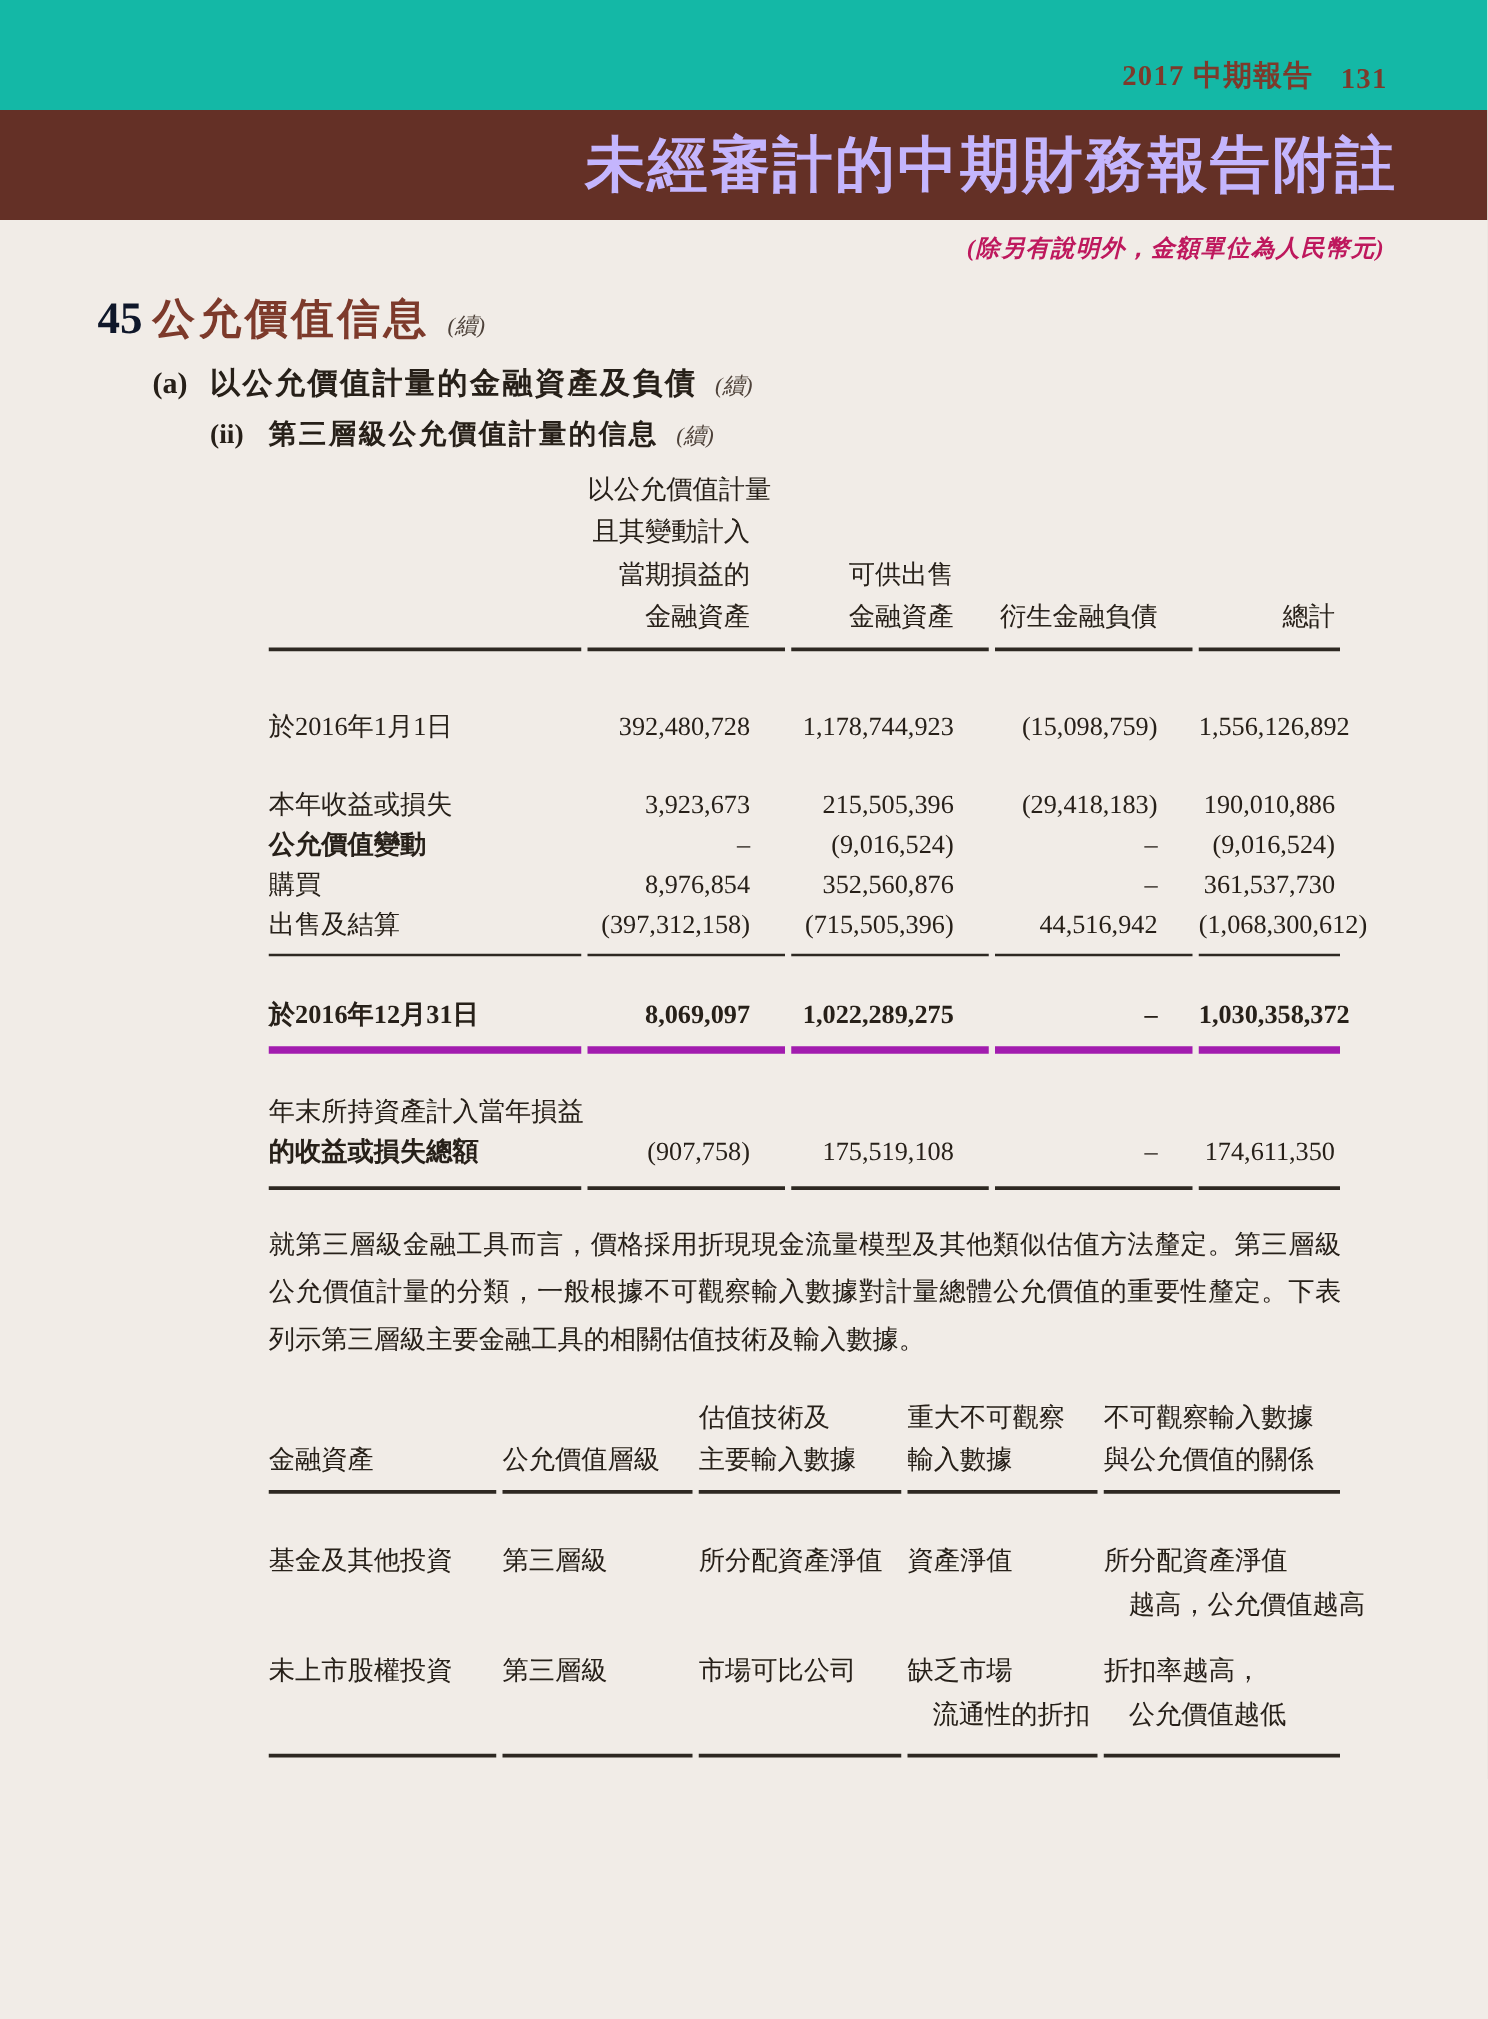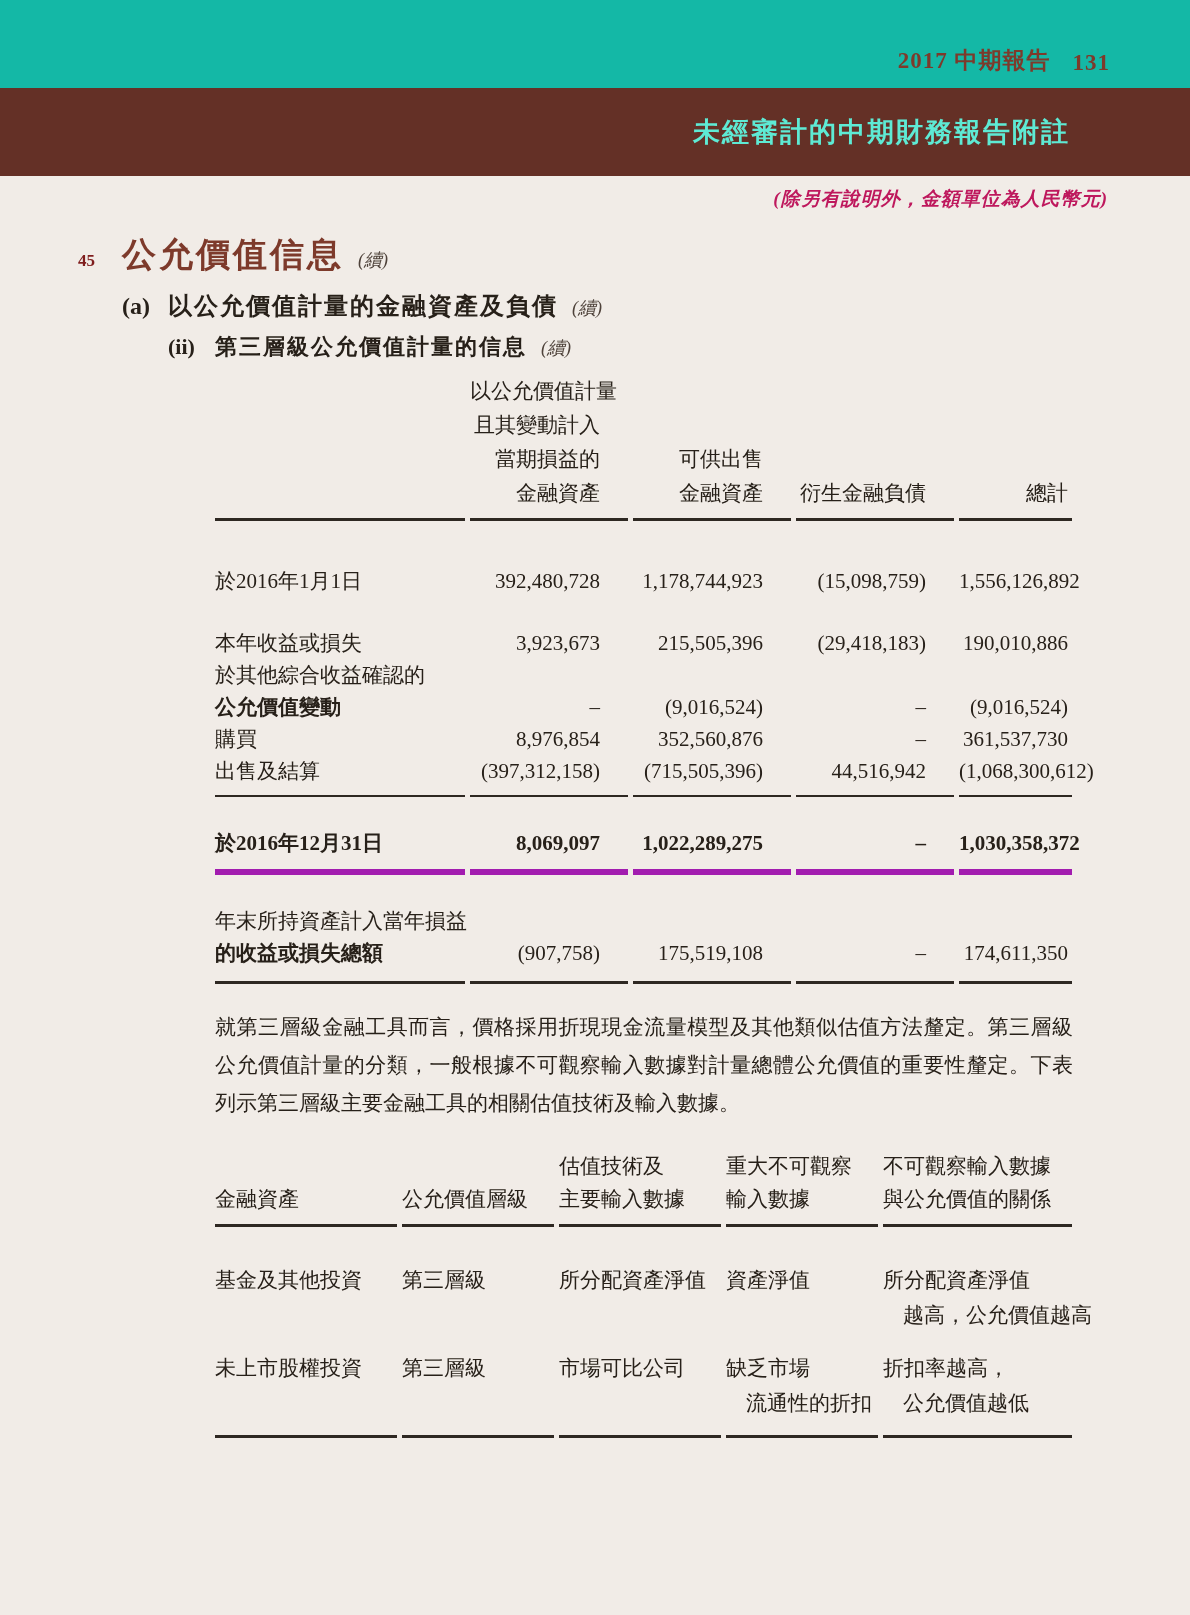--- a/index.html
+++ b/index.html
@@ -12,32 +12,32 @@
   
   .strip{
     height:88px;background:#14b8a6;
     display:flex;align-items:flex-end;justify-content:flex-end;
     padding:0 80px 12px 0;box-sizing:border-box;
     color:#7d3a2b;font-weight:bold;font-size:23px;letter-spacing:1px;
   }
   .strip .pgnum{margin-left:22px;}
   
   .banner{
-    height:88px;background:#643026;color:#5eead4;
+    height:88px;background:#643026;color:#c4b5fd;
     display:flex;align-items:center;justify-content:flex-end;
-    padding-right:120px;box-sizing:border-box;
-    font-size:27px;font-weight:bold;letter-spacing:2px;
+    padding-right:72px;box-sizing:border-box;
+    font-size:48px;font-weight:bold;letter-spacing:2px;
   }
   .subtitle{
     text-align:right;padding-right:82px;margin-top:10px;
     font-style:italic;font-size:19px;color:#be185d;letter-spacing:1px;font-weight:bold;
   }
   
   .h45{margin:20px 0 0 78px;display:flex;align-items:baseline;}
-  .h45 .hnum{color:#7f1d1d;font-weight:bold;font-size:17px;width:44px;}
+  .h45 .hnum{color:#0f172a;font-weight:bold;font-size:36px;width:44px;}
   .h45 .htitle{color:#7d3a2b;font-weight:bold;font-size:34px;letter-spacing:3px;}
   .ha{margin:12px 0 0 122px;display:flex;align-items:baseline;}
   .ha .hnum{font-weight:bold;font-size:24px;width:46px;}
   .ha .htitle{font-weight:bold;font-size:24px;letter-spacing:2px;}
   .hii{margin:10px 0 0 168px;display:flex;align-items:baseline;}
   .hii .hnum{font-weight:bold;font-size:22px;width:47px;}
   .hii .htitle{font-weight:bold;font-size:22px;letter-spacing:2px;}
   .cont{font-style:italic;font-size:18px;color:#4e423a;margin-left:14px;font-weight:normal;}
   
   table.t1{
@@ -158,27 +158,20 @@
         </tr>
 
       <tr class="datarow">
         <td>本年收益或損失</td>
         <td class="num">3,923,673</td>
         <td class="num">215,505,396</td>
         <td class="num">(29,418,183)</td>
         <td class="num n4">190,010,886</td>
       </tr>
 
-      <tr class="datarow">
-        <td>於其他綜合收益確認的</td>
-        <td class="num"></td>
-        <td class="num"></td>
-        <td class="num"></td>
-        <td class="num n4"></td>
-      </tr>
 
       <tr class="datarow">
         <td class="indent">公允價值變動</td>
         <td class="num">–</td>
         <td class="num">(9,016,524)</td>
         <td class="num">–</td>
         <td class="num n4">(9,016,524)</td>
       </tr>
 
       <tr class="datarow">

